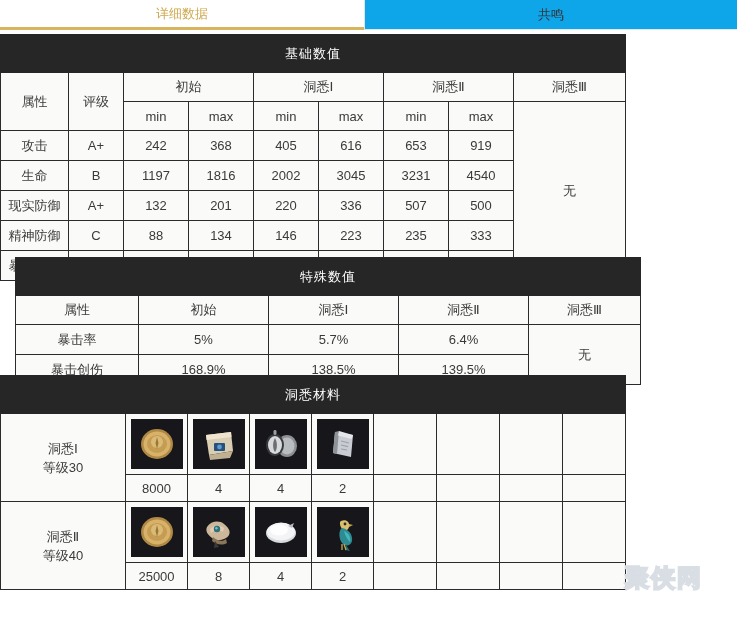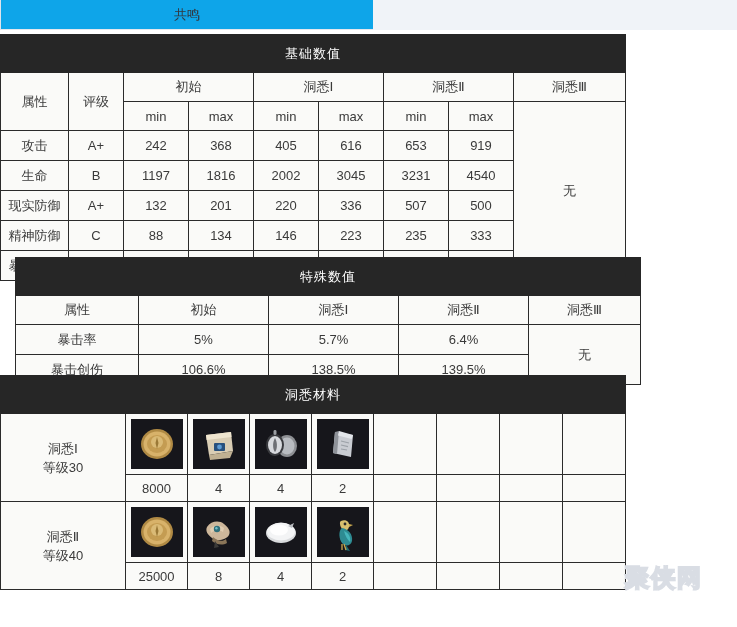--- a/index.html
+++ b/index.html
@@ -118,20 +118,23 @@
     letter-spacing: 0.5px;
     line-height: 16px;
   }
 </style>
 </head>
 <body>
 
 <div id="root">
 
   <div class="tabbar">
+    <div class="tab active">
+      <span>详细数据</span>
+    </div>
     <div class="tab inactive">
       <span>共鸣</span>
     </div>
   </div>
 
   <div class="tablewrap" style="top:34px;">
     <table class="grid">
       <colgroup>
         <col style="width:68px">
           <col style="width:55px">
@@ -241,21 +244,21 @@
         </tr>
         <tr>
           <td class="dcell">暴击率</td>
           <td class="dcell">5%</td>
           <td class="dcell">5.7%</td>
           <td class="dcell">6.4%</td>
           <td class="none-cell" rowspan="2">无</td>
         </tr>
         <tr>
           <td class="dcell">暴击创伤</td>
-          <td class="dcell">106.6%</td>
+          <td class="dcell">168.9%</td>
           <td class="dcell">138.5%</td>
           <td class="dcell">139.5%</td>
         </tr>
       </tbody>
     </table>
   </div>
 
   <div class="tablewrap" style="top:375px;">
     <table class="grid">
       <colgroup>

